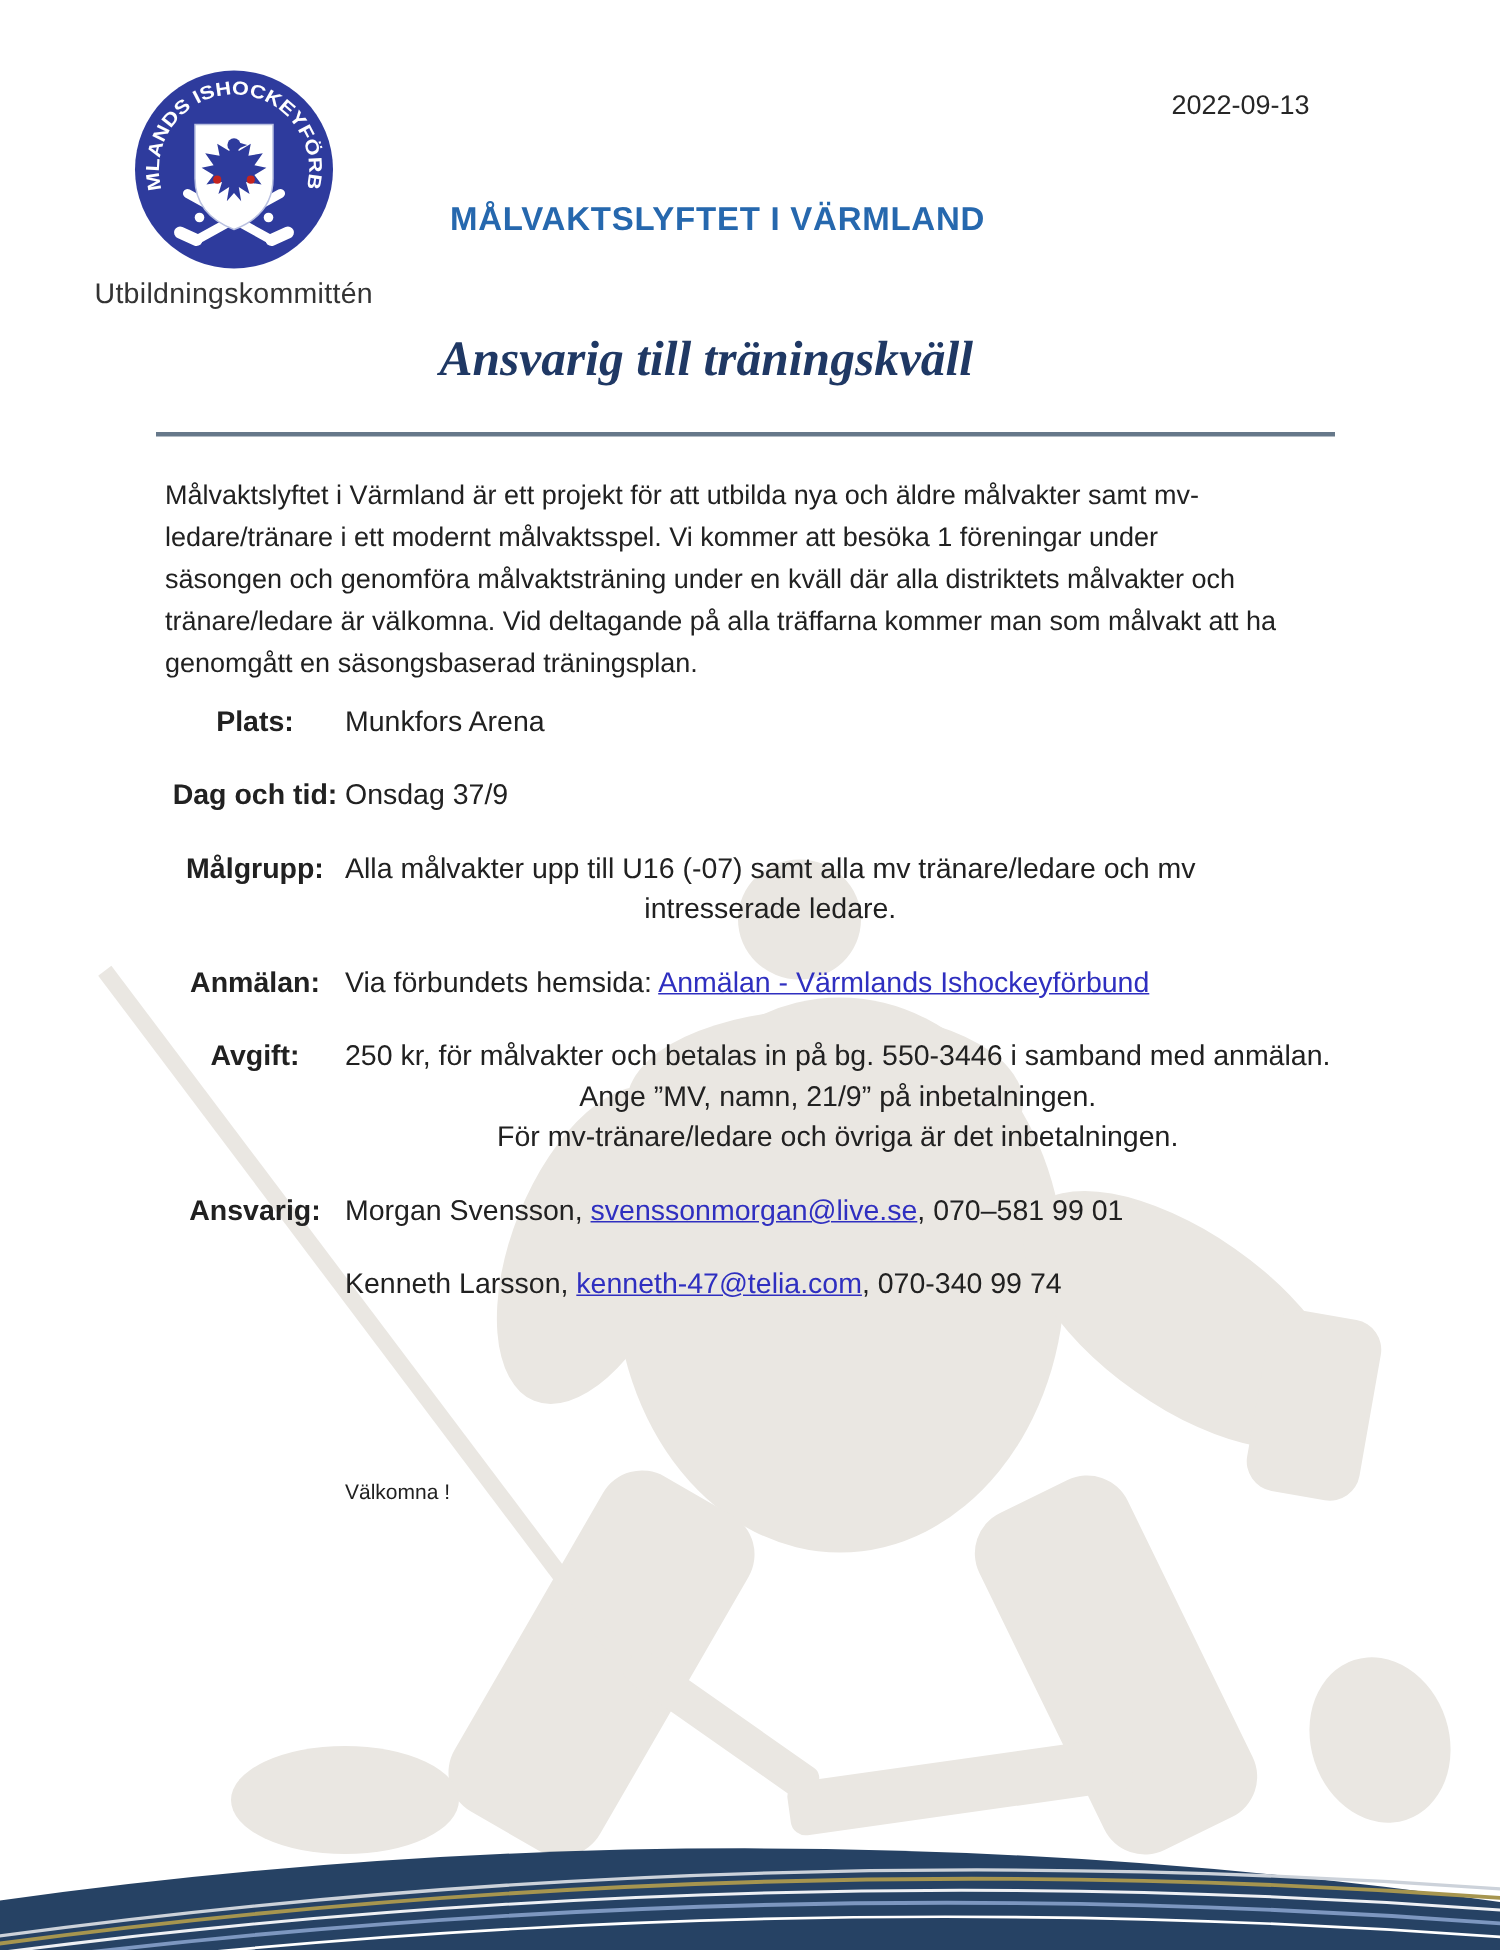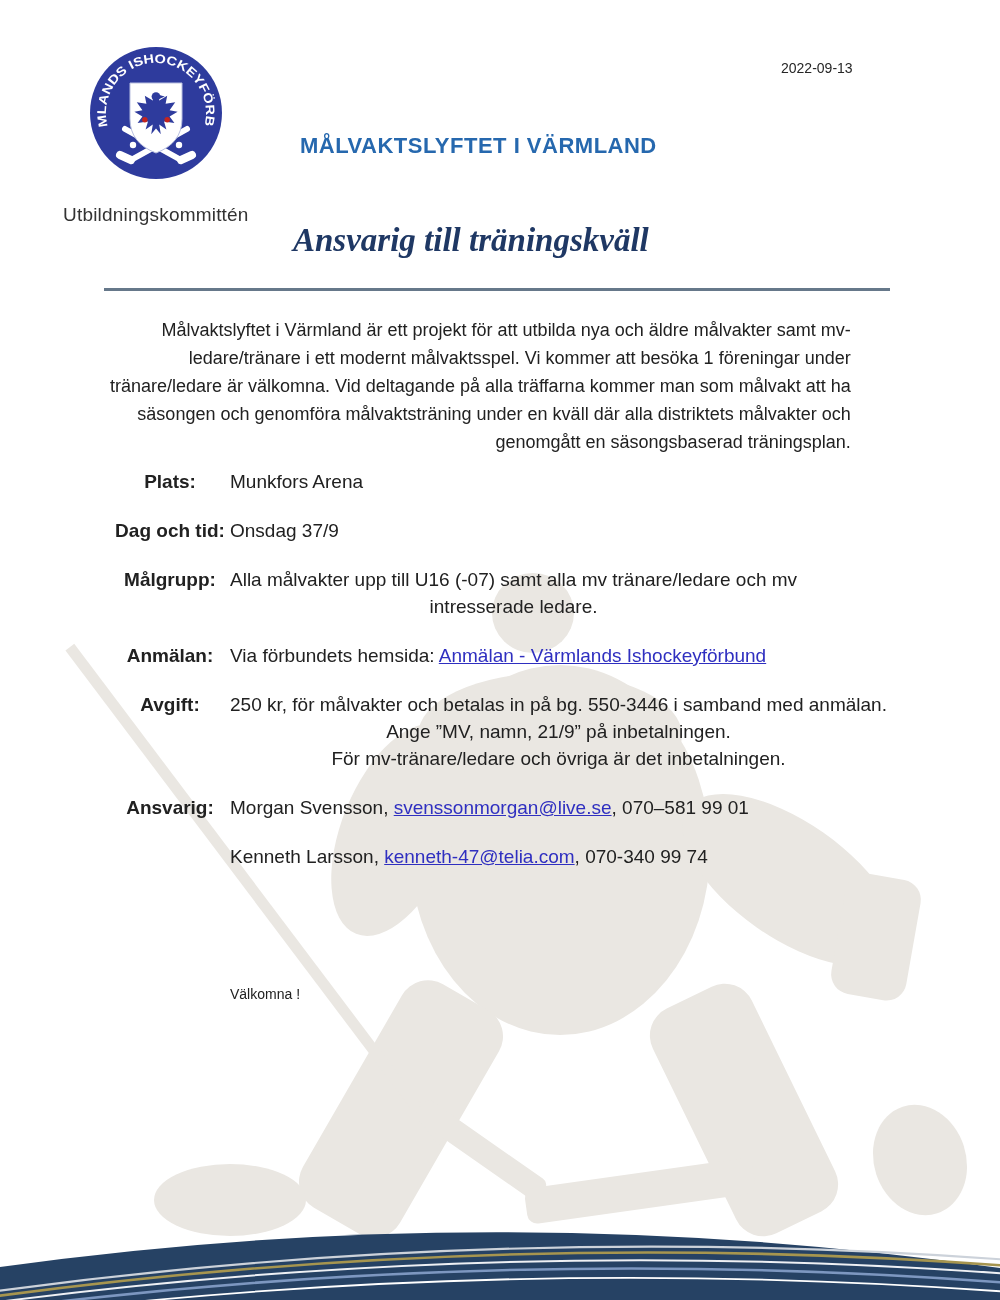--- a/index.html
+++ b/index.html
@@ -1,28 +1,28 @@
 <!DOCTYPE html>
 <html style="--text: #212121; --title-blue: #2668ae; --heading-navy: #1f3864; --link-blue: #2f2fc0; --divider-gray: #66788a; --logo-blue: #2e3b9d; --logo-red: #c3241f; --wave-navy: #264264; --wave-gold: #a6954f; --wave-steel: #7d97c0; --watermark-gray: #eae7e2;"><head>
 <meta charset="utf-8">
 <style>
   html,body{margin:0;padding:0;background:#fff;}
   .page{position:relative;width:1000px;height:1300px;background:#fff;overflow:hidden;
         font-family:"Liberation Sans",sans-serif;color:var(--text,#212121);}
   .wm{position:absolute;left:0;top:0;width:1000px;height:1300px;pointer-events:none;}
   .logo{position:absolute;left:76px;top:33px;width:160px;height:160px;}
-  .logo-caption{position:absolute;left:63px;top:204px;font-size:19px;color:#333;letter-spacing:.2px;}
-  .date{position:absolute;left:781px;top:60px;font-size:14px;color:#262626;}
+  .logo-caption{position:absolute;left:63px;top:186px;font-size:19px;color:#333;letter-spacing:.2px;}
+  .date{position:absolute;left:781px;top:60px;font-size:18px;color:#262626;}
   .title{position:absolute;left:300px;top:133px;font-size:22px;font-weight:bold;
          color:var(--title-blue,#2668ae);letter-spacing:.5px;white-space:nowrap;}
   .subtitle{position:absolute;left:293px;top:222px;font-family:"Liberation Serif",serif;
             font-style:italic;font-weight:bold;font-size:33px;color:var(--heading-navy,#1f3864);white-space:nowrap;}
   .divider{position:absolute;left:104px;top:288px;width:786px;height:0;
            border-top:3px solid var(--divider-gray,#66788a);}
-  .intro{position:absolute;left:110px;top:316px;font-size:18px;line-height:28px;color:var(--text,#212121);text-align:right;}
+  .intro{position:absolute;left:110px;top:316px;font-size:18px;line-height:28px;color:var(--text,#212121);}
   .intro-line{white-space:nowrap;}
   .fields{position:absolute;left:110px;top:468px;font-size:19px;color:var(--text,#212121);text-align:center;}
   .field-row{display:flex;margin-bottom:22px;}
   .field-label{width:120px;flex:none;font-weight:bold;line-height:27px;white-space:nowrap;}
   .field-value .field-line{line-height:27px;white-space:nowrap;}
   a.doc-link{color:var(--link-blue,#2f2fc0);text-decoration:underline;cursor:pointer;}
   .closing{position:absolute;left:230px;top:986px;font-size:14px;color:var(--text,#212121);}
   .wave{position:absolute;left:0;bottom:0;width:1000px;height:70px;display:block;}
 </style>
 </head>
@@ -78,22 +78,22 @@
 
   <div class="title">MÅLVAKTSLYFTET I VÄRMLAND</div>
 
   <div class="subtitle">Ansvarig till träningskväll</div>
 
   <div class="divider"></div>
 
   <div class="intro">
       <div class="intro-line">Målvaktslyftet i Värmland är ett projekt för att utbilda nya och äldre målvakter samt mv-</div>
       <div class="intro-line">ledare/tränare i ett modernt målvaktsspel. Vi kommer att besöka 1 föreningar under</div>
+      <div class="intro-line">säsongen och genomföra målvaktsträning under en kväll där alla distriktets målvakter och</div>
       <div class="intro-line">tränare/ledare är välkomna. Vid deltagande på alla träffarna kommer man som målvakt att ha</div>
-      <div class="intro-line">säsongen och genomföra målvaktsträning under en kväll där alla distriktets målvakter och</div>
       <div class="intro-line">genomgått en säsongsbaserad träningsplan.</div>
     </div>
 
   <div class="fields">
       <div class="field-row">
         <div class="field-label">Plats:</div>
         <div class="field-value">
           <div class="field-line"><span>Munkfors Arena</span></div>
         </div>
       </div>

